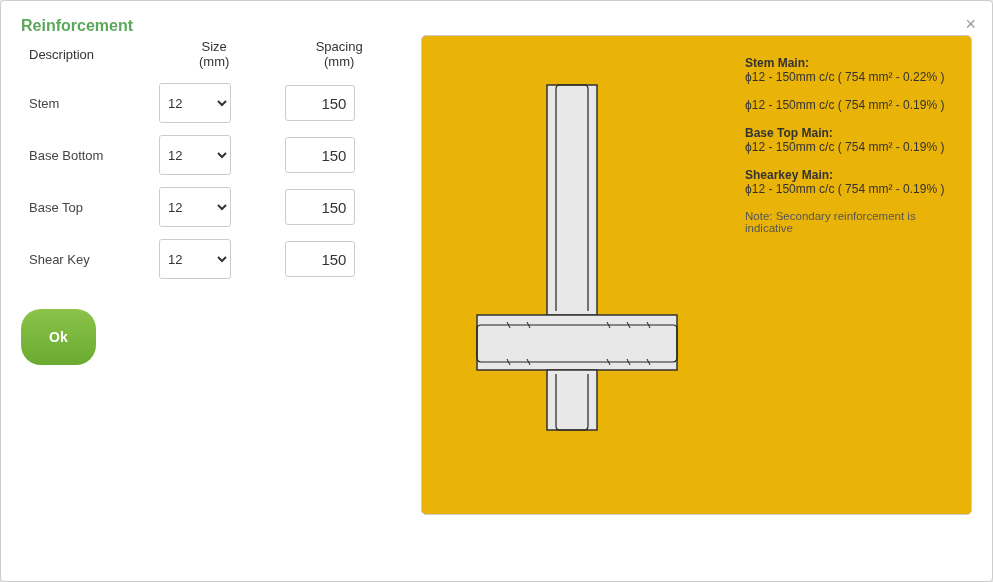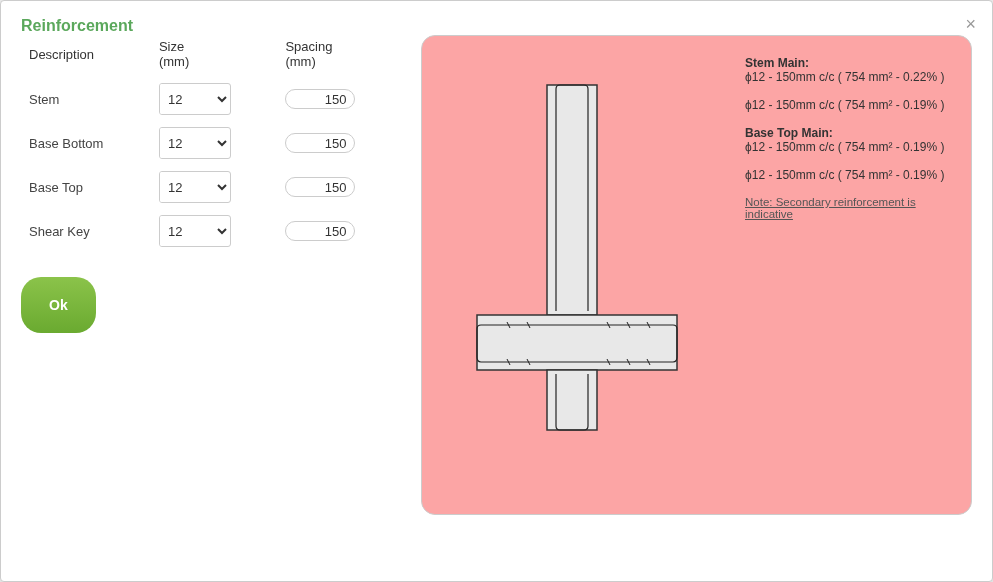--- a/index.html
+++ b/index.html
@@ -44,21 +44,21 @@
     }
     .left-panel {
       width: 380px;
       flex-shrink: 0;
     }
     .form-table {
       width: 100%;
       border-collapse: collapse;
     }
     .form-table th {
-      text-align: left;
+      text-align: center;
       font-weight: normal;
       color: #333;
       padding: 4px 8px 8px 8px;
       font-size: 13px;
     }
     .form-table th.desc-col {
       text-align: left;
     }
     .form-table td {
       padding: 6px 8px;
@@ -68,21 +68,21 @@
     .form-table td.label-cell {
       color: #444;
       font-size: 13px;
     }
     .size-input-wrap {
       display: flex;
       border: 1px solid #ccc;
       border-radius: 3px;
       background: #fff;
       width: 72px;
-      height: 32px;
+      height: 40px;
       overflow: hidden;
     }
     .size-input-wrap input {
       border: none;
       outline: none;
       width: 44px;
       padding: 4px 4px 4px 8px;
       font-size: 13px;
       color: #333;
     }
@@ -92,34 +92,34 @@
       background: none;
       font-size: 11px;
       color: #333;
       cursor: pointer;
       padding: 0 2px;
       width: 26px;
       appearance: auto;
     }
     .spacing-input {
       border: 1px solid #ccc;
-      border-radius: 10px;
+      border-radius: 3px;
       width: 70px;
-      height: 20px;
+      height: 36px;
       padding: 4px 8px;
-      font-size: 13px;
+      font-size: 15px;
       color: #333;
       text-align: right;
       outline: none;
     }
     .right-panel {
       flex: 1;
       border: 1px solid #ccc;
-      border-radius: 14px;
-      background: #fca5a5;
+      border-radius: 5px;
+      background: #eab308;
       position: relative;
       min-height: 480px;
       display: flex;
     }
     .diagram-area {
       flex: 1;
       display: flex;
       align-items: center;
       justify-content: center;
       padding: 20px 10px;
@@ -137,21 +137,20 @@
       font-weight: bold;
       font-size: 12px;
     }
     .info-panel .info-value {
       font-size: 12px;
     }
     .info-panel .note {
       margin-top: 4px;
       font-size: 11.5px;
       color: #555;
-      text-decoration: underline;
     }
     .ok-btn {
       margin-top: 24px;
       background: linear-gradient(to bottom, #8bc34a, #6aaa30);
       color: #fff;
       border: none;
       border-radius: 20px;
       padding: 20px 28px;
       font-size: 14px;
       cursor: pointer;
@@ -289,19 +288,20 @@
           <div class="info-value">ϕ12 - 150mm c/c ( 754 mm² - 0.22% )</div>
         </div>
         <div class="info-row">
           <div class="info-value">ϕ12 - 150mm c/c ( 754 mm² - 0.19% )</div>
         </div>
         <div class="info-row">
           <div class="info-title">Base Top Main:</div>
           <div class="info-value">ϕ12 - 150mm c/c ( 754 mm² - 0.19% )</div>
         </div>
         <div class="info-row">
+          <div class="info-title">Shearkey Main:</div>
           <div class="info-value">ϕ12 - 150mm c/c ( 754 mm² - 0.19% )</div>
         </div>
         <div class="note">Note: Secondary reinforcement is indicative</div>
       </div>
     </div>
   </div>
 </div>
 
 </body></html>

